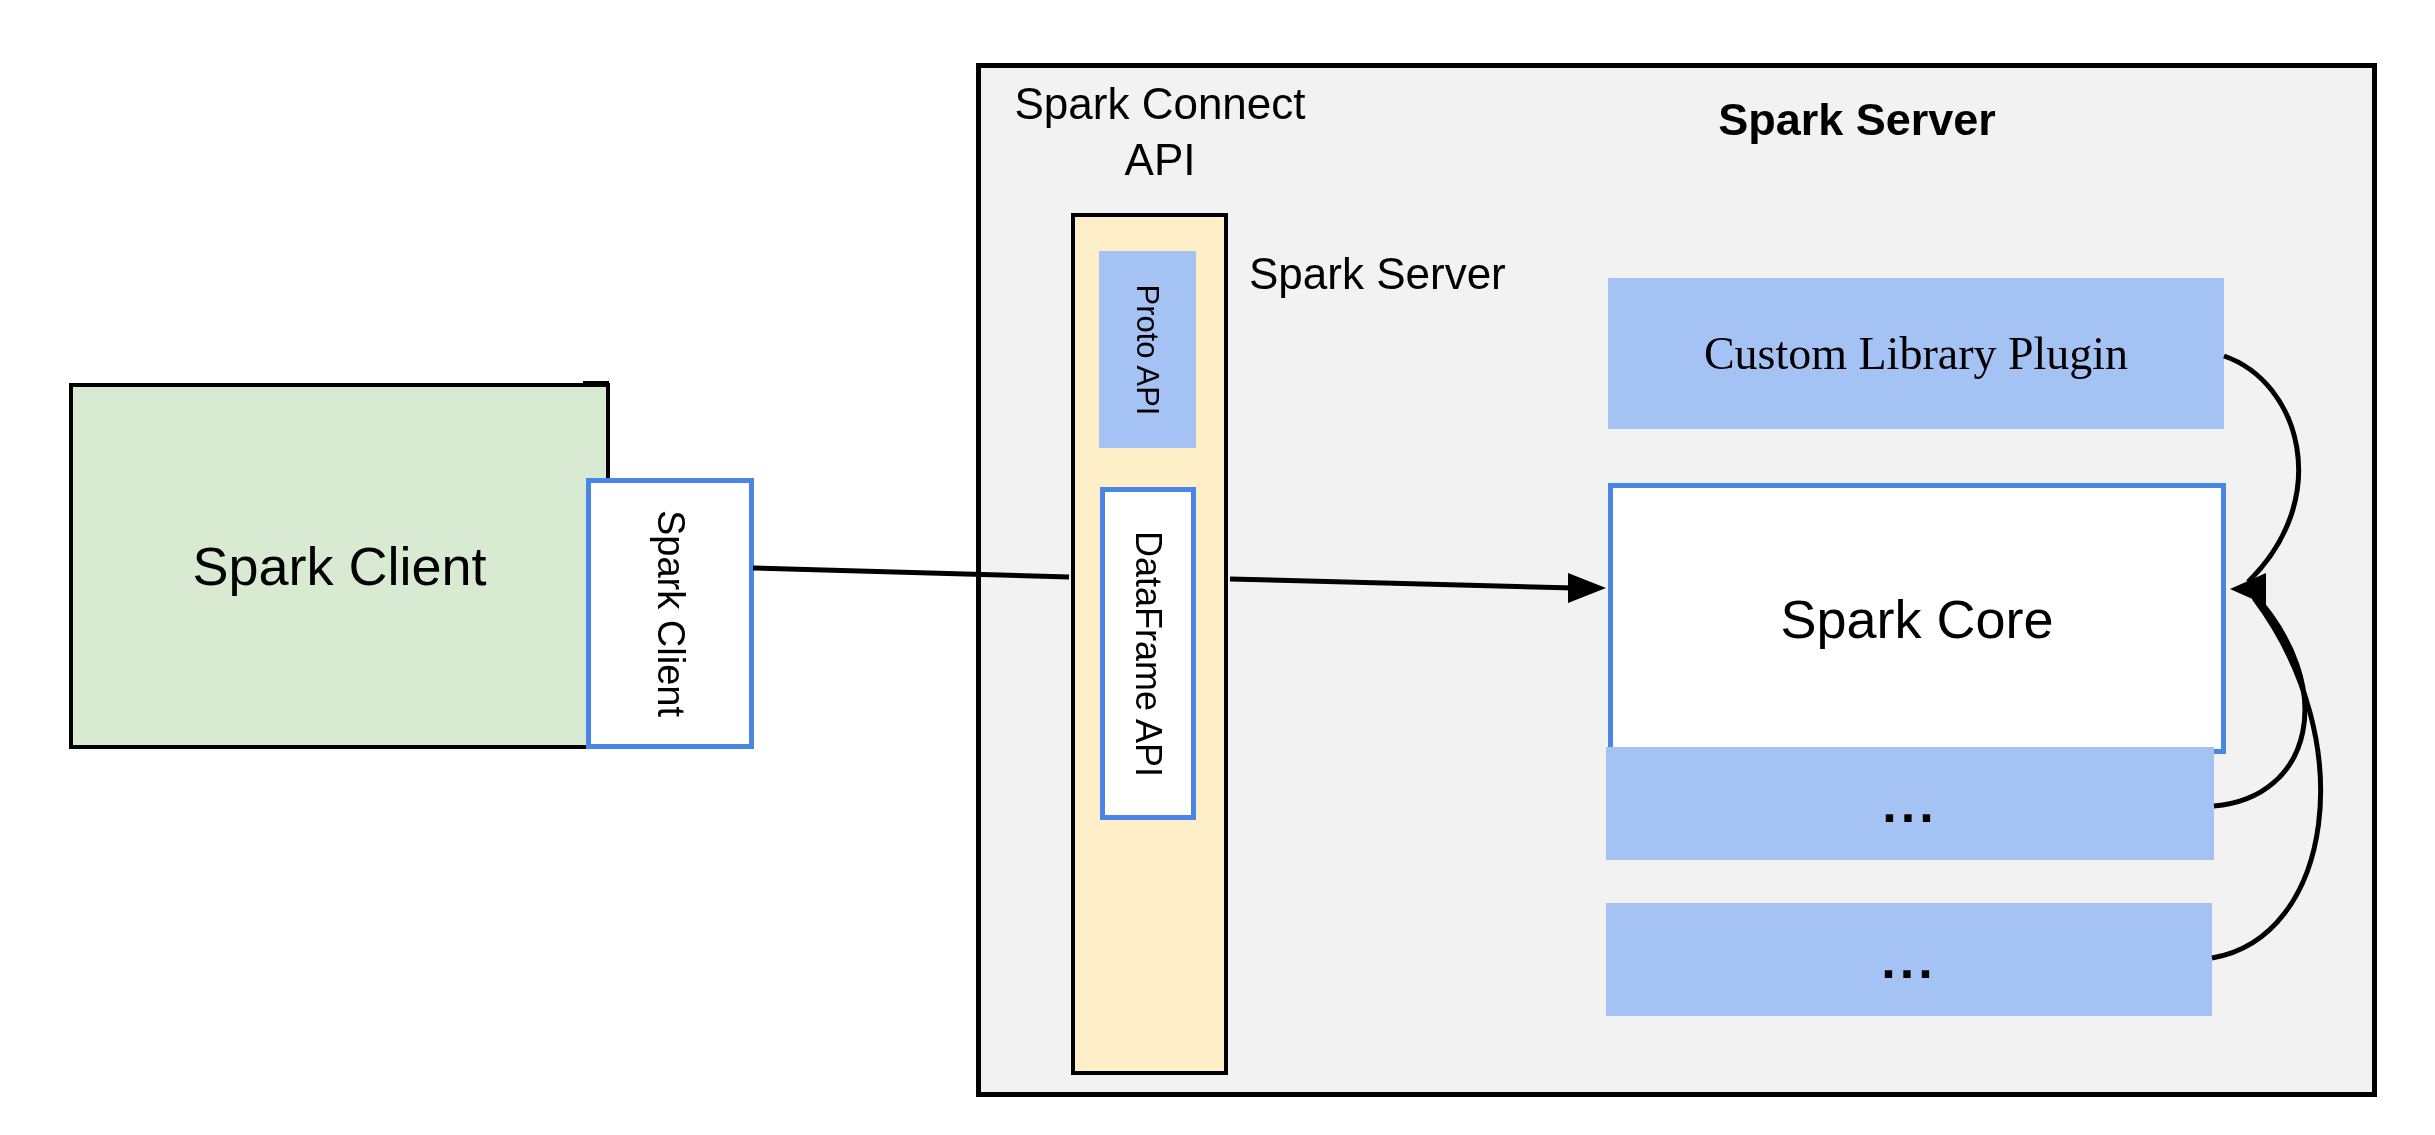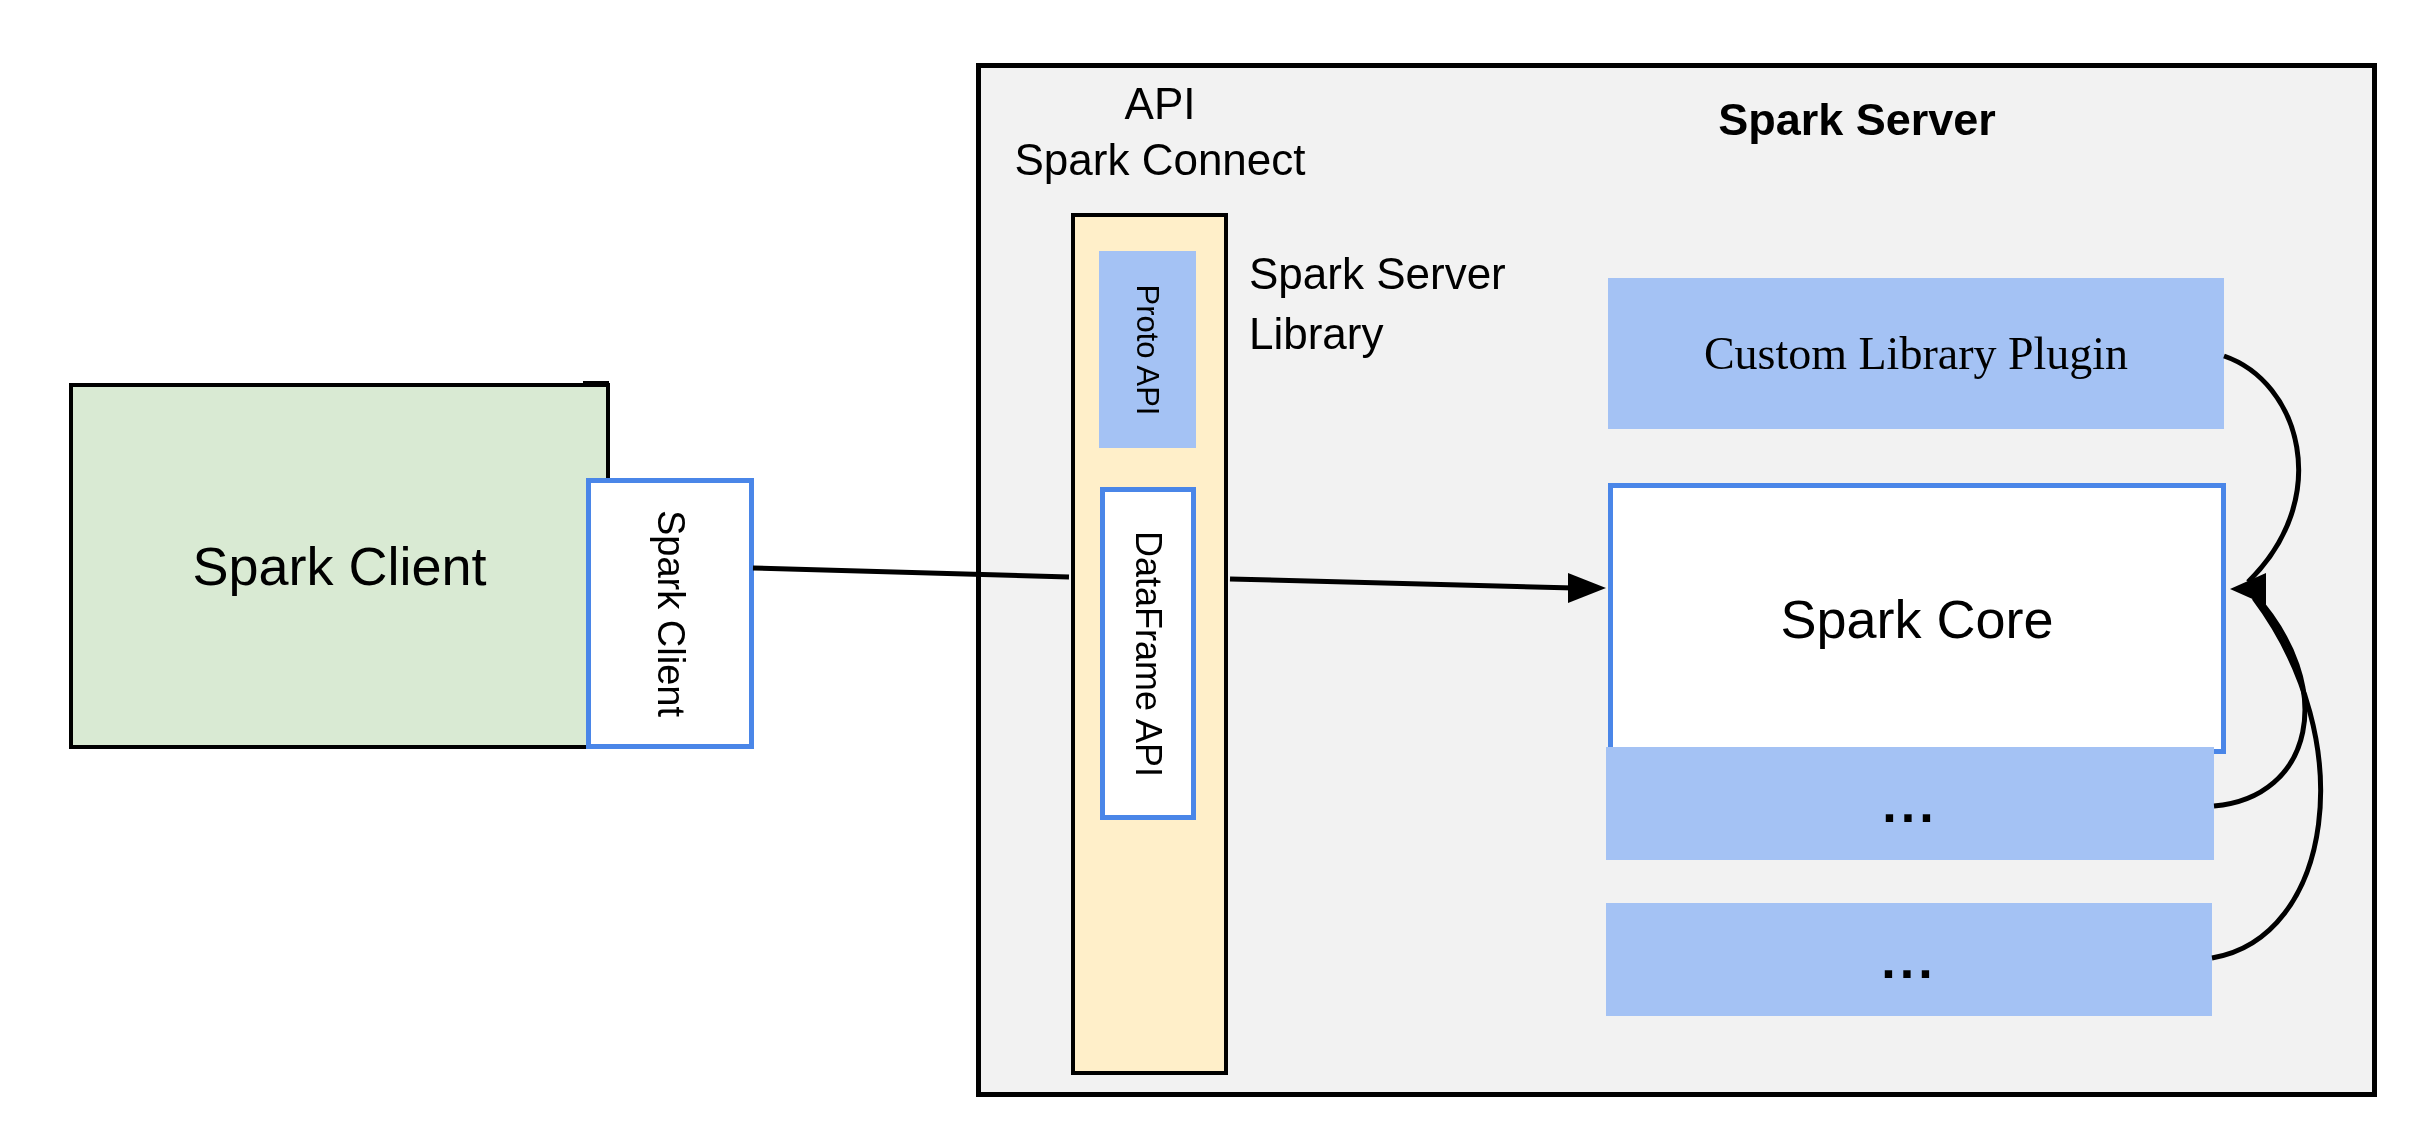--- a/index.html
+++ b/index.html
@@ -93,31 +93,30 @@
   #arrow-layer{position:absolute;left:0;top:0;width:2435px;height:1135px;pointer-events:none;}
 </style>
 </head>
 <body>
 
 <div id="canvas">
 
   <div class="abs gray-box"></div>
 
   <div class="lbl center connect-api-label">
+    <div>Spark Connect</div>
     <div>API</div>
-    <div>Spark Connect</div>
   </div>
 
   <div class="lbl center server-title">
     <span>Spark Server</span>
   </div>
 
   <div class="lbl server-library-label">
     <div>Spark Server</div>
-    <div>Library</div>
   </div>
 
   <div class="abs green-box">
     <div>
       <div>Spark Client</div>
     </div>
   </div>
 
   <div class="abs border-tick"></div>
 

